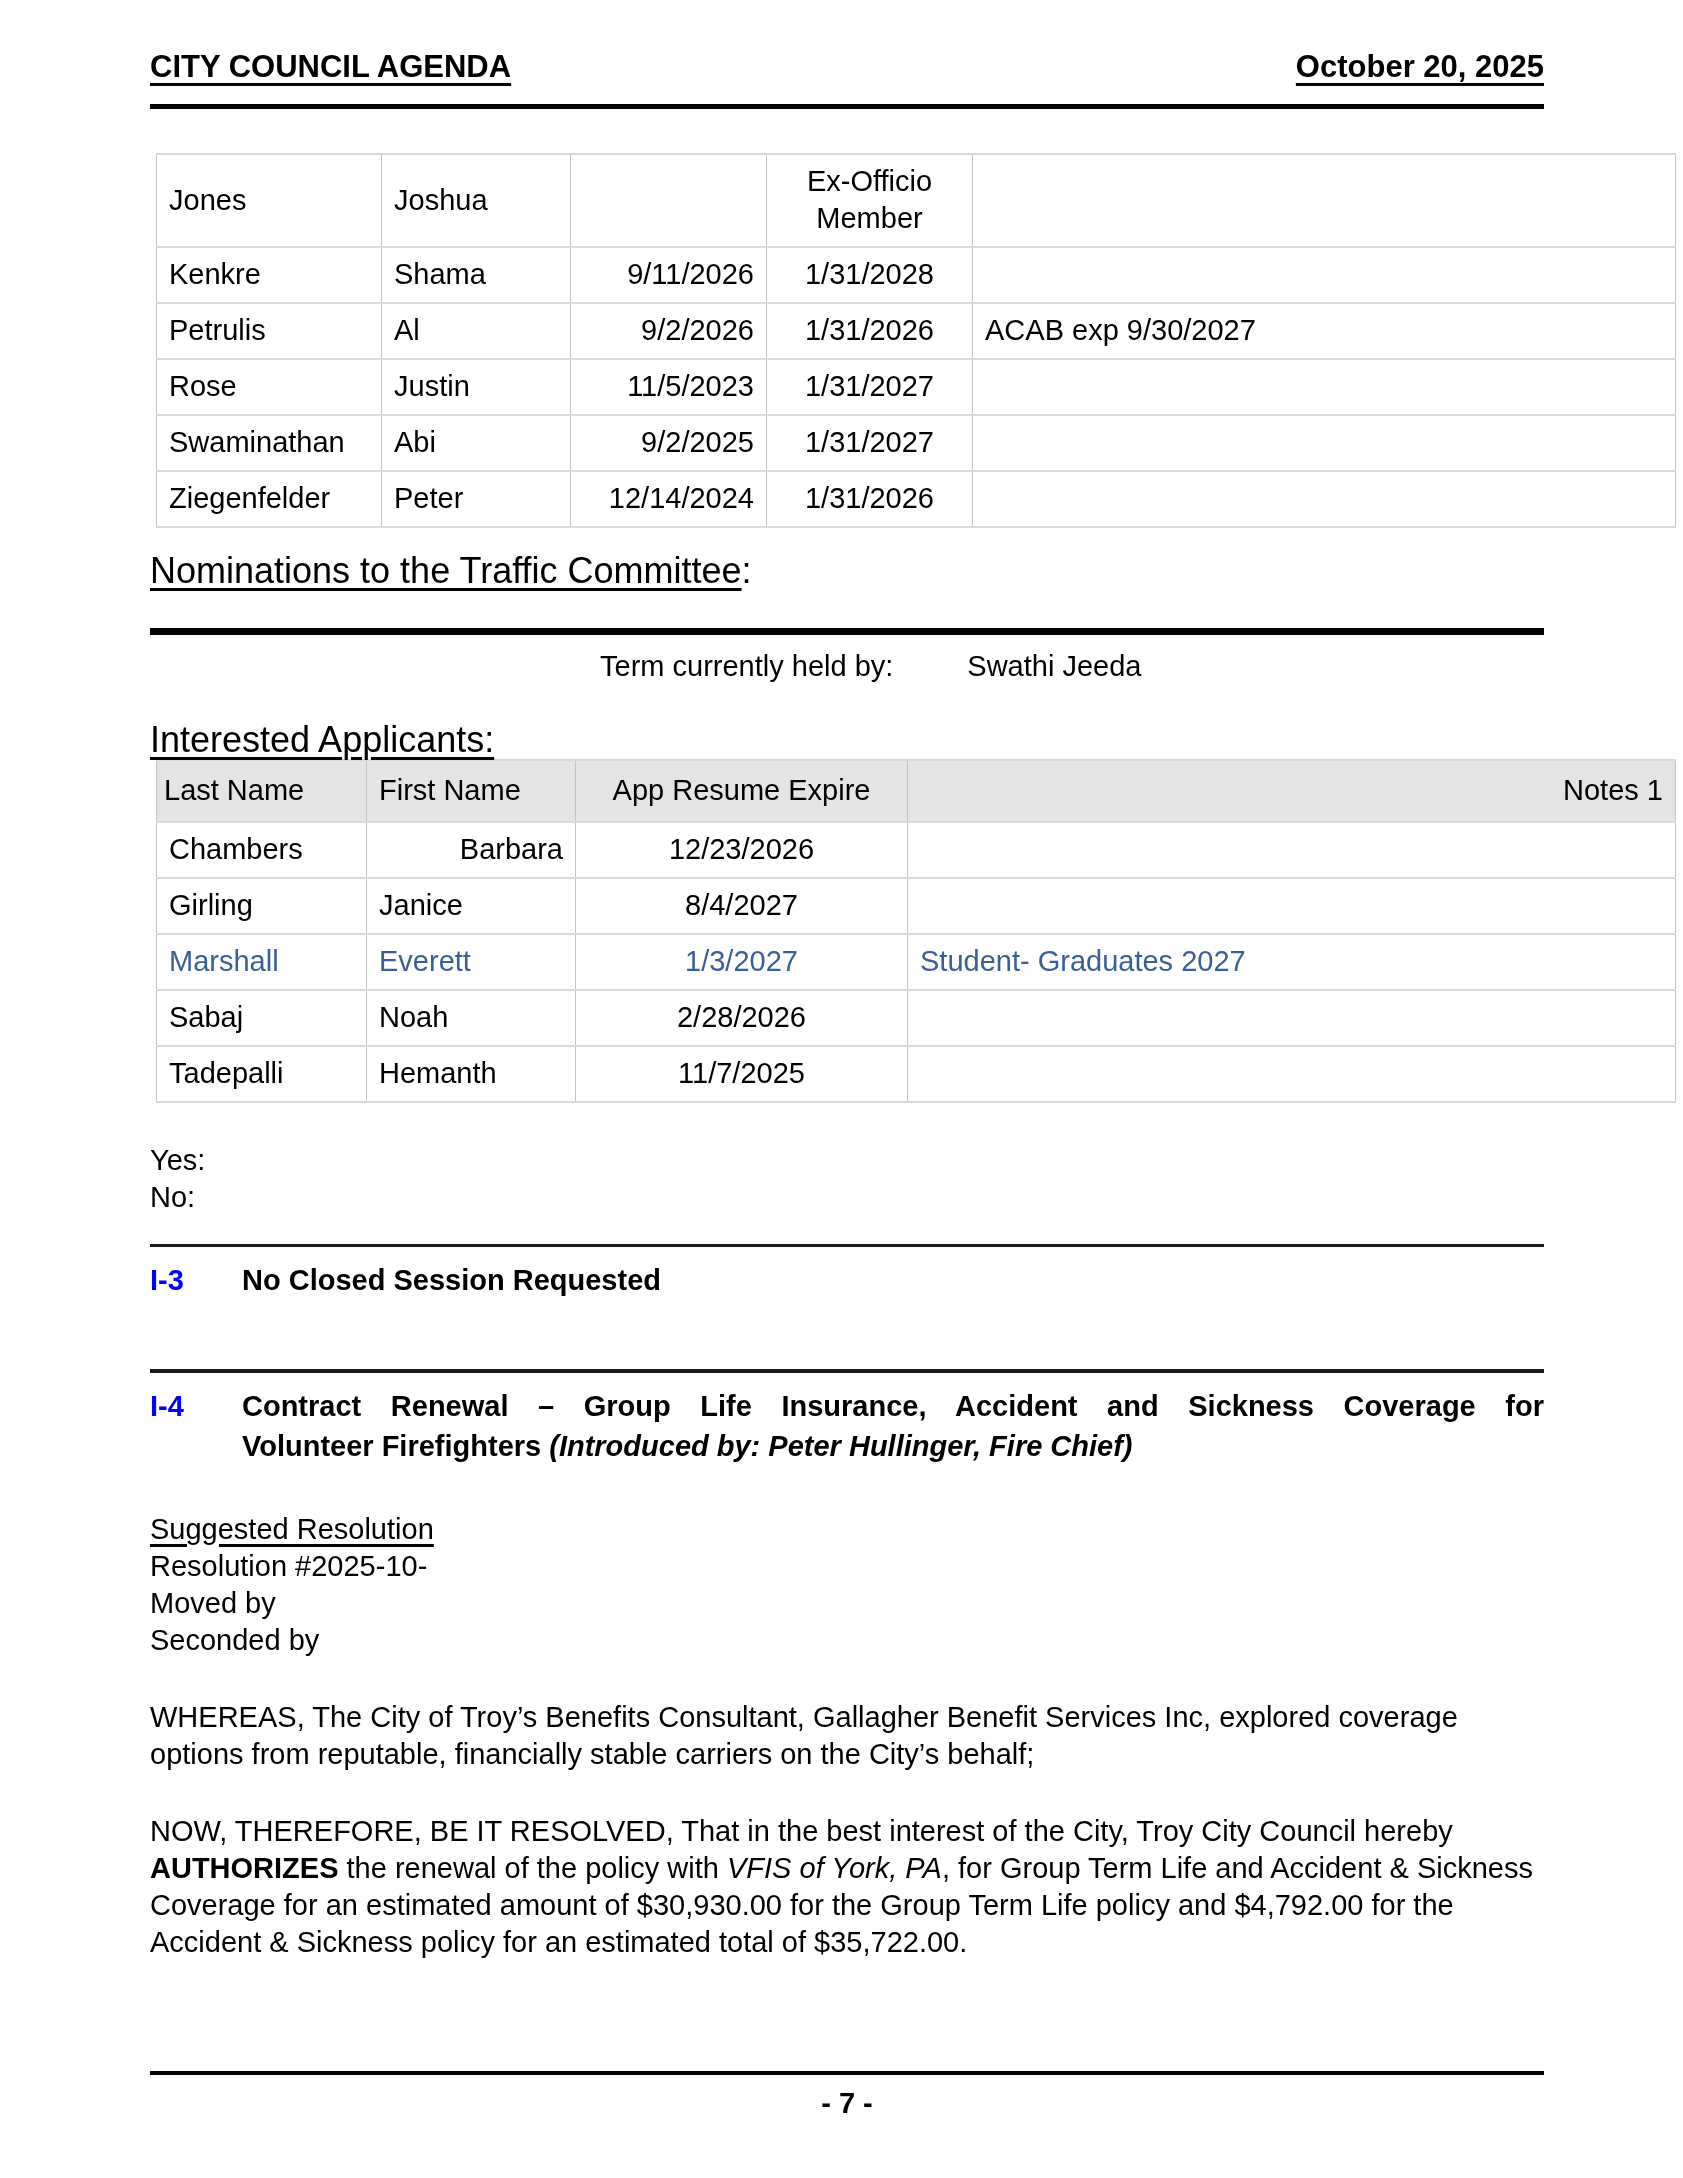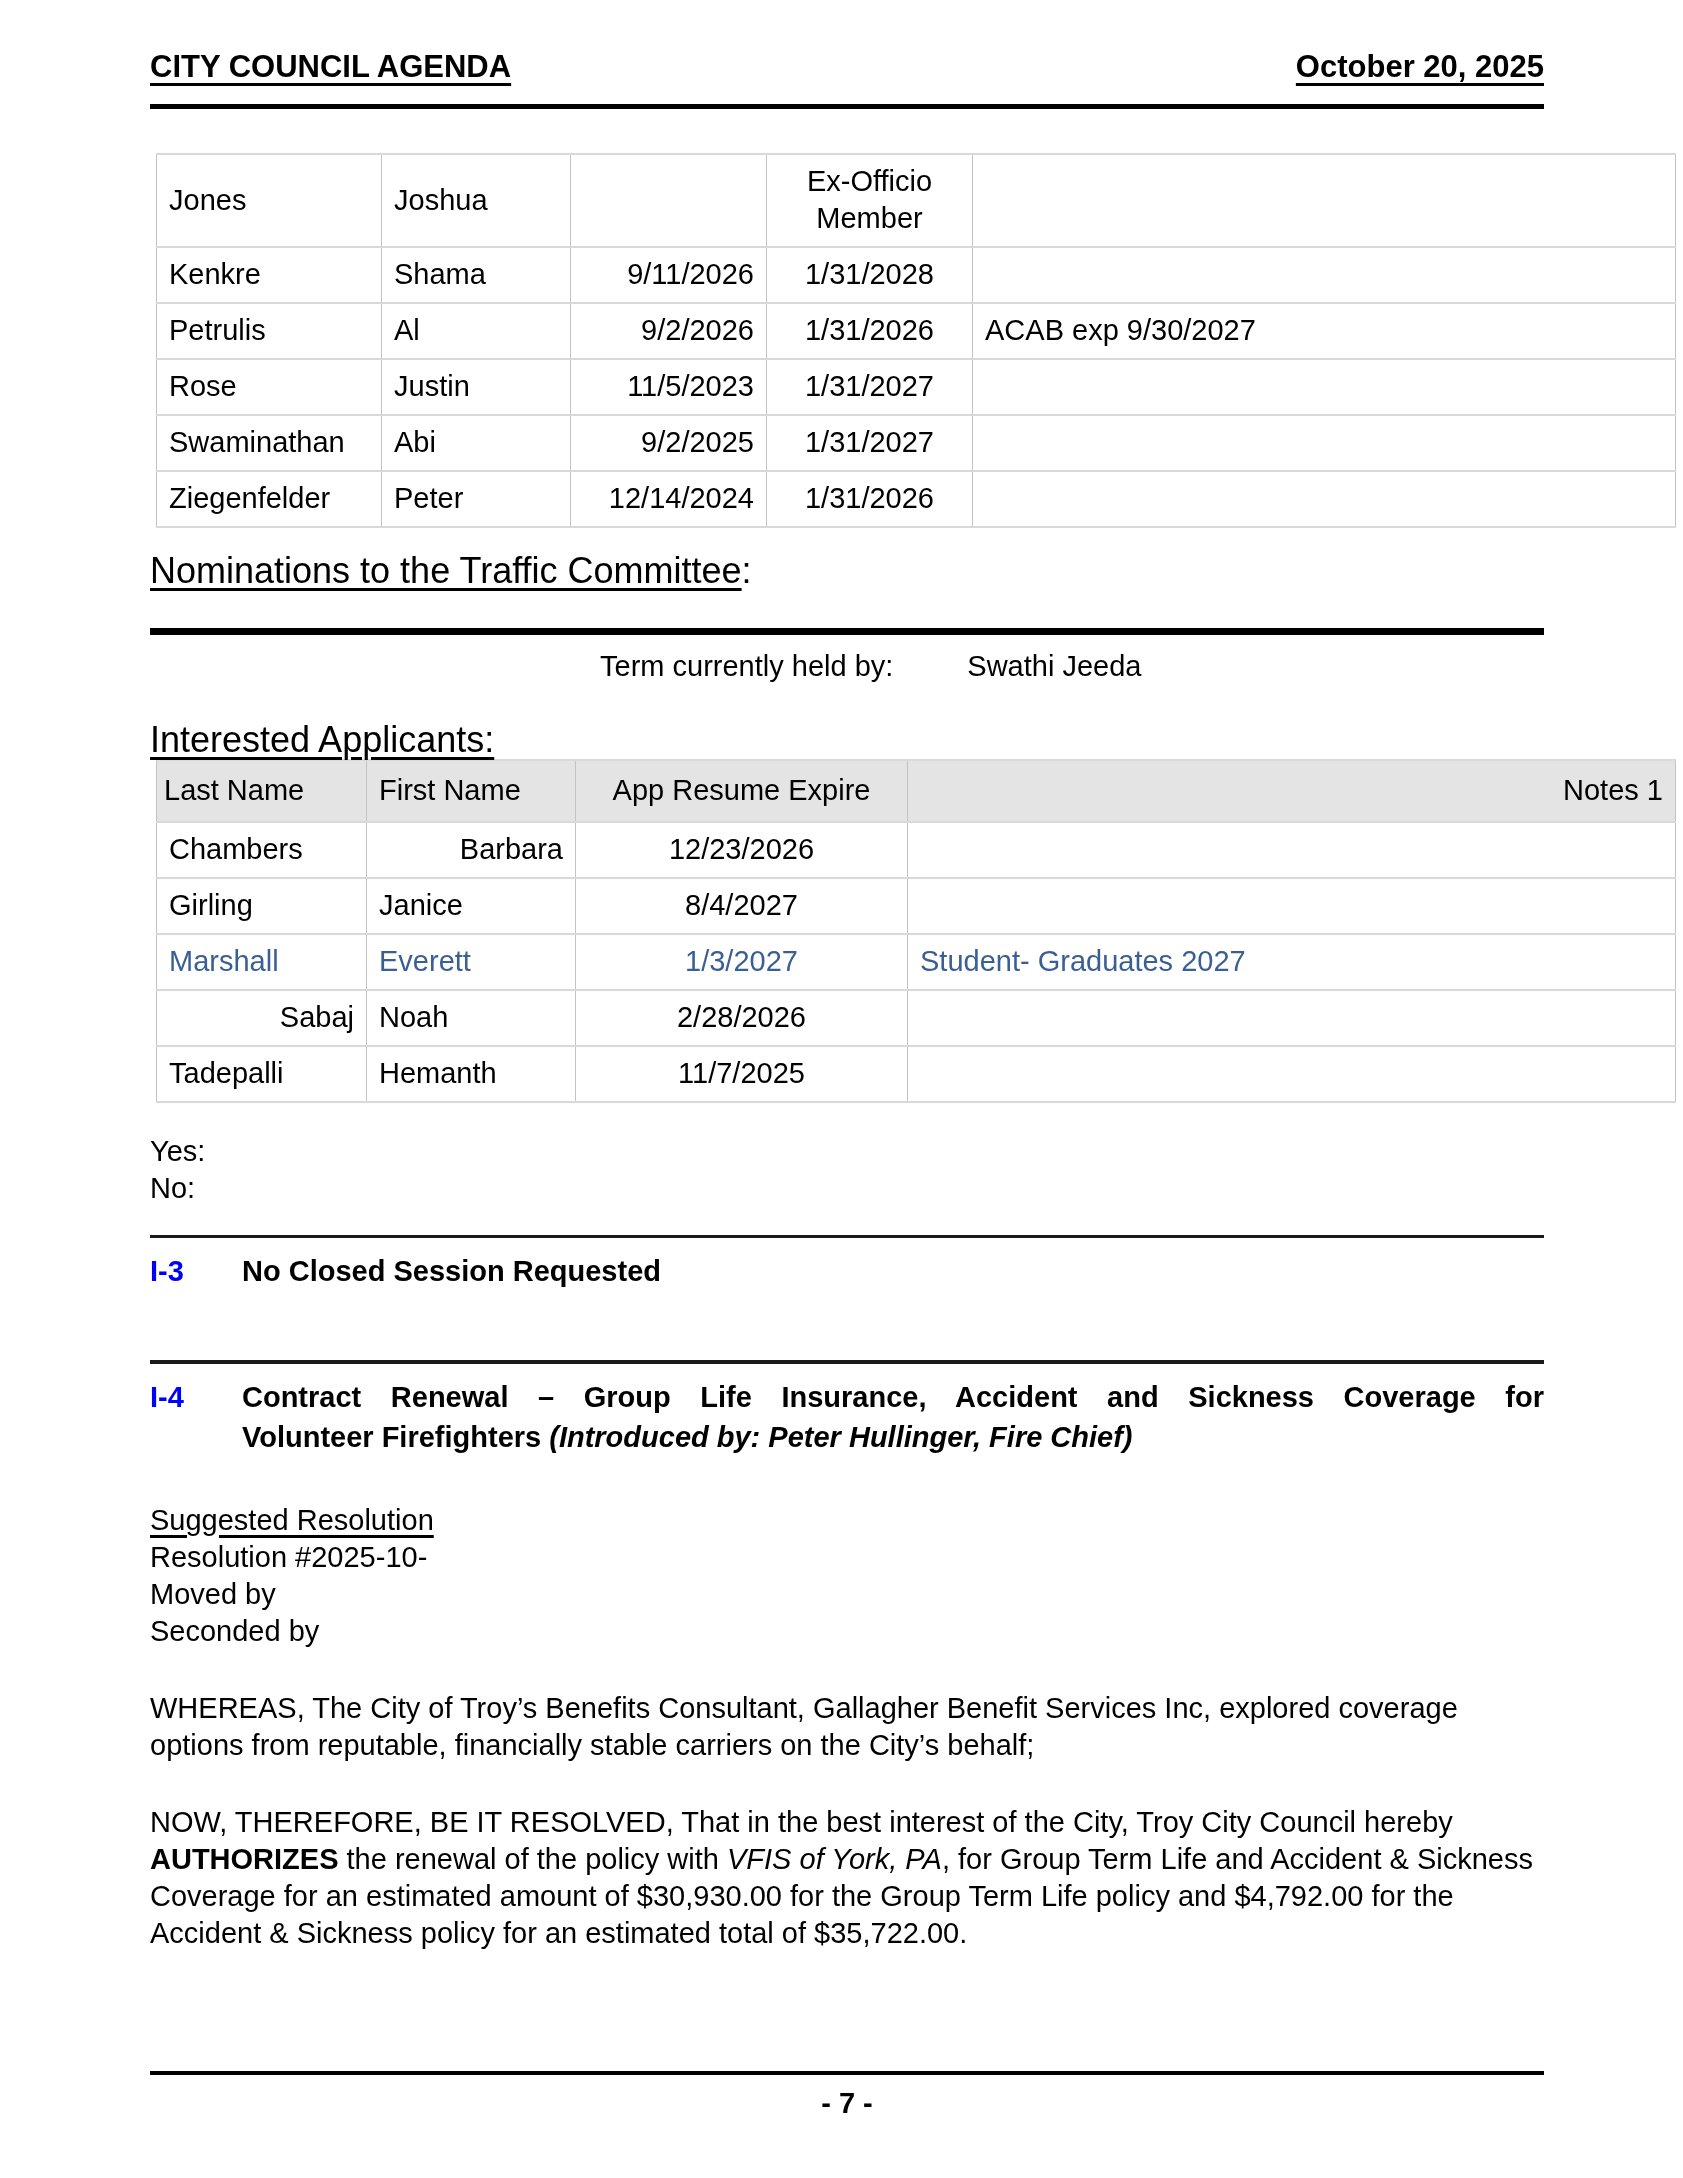--- a/index.html
+++ b/index.html
@@ -98,21 +98,21 @@
   .held-by {
     margin-top: 10px;
     margin-left: 450px;
     font-size: 29px;
     line-height: 37px;
   }
   .held-by .gap { margin-left: 74px; }
 
   
   .vote {
-    margin-top: 30px;
+    margin-top: 39px;
     font-size: 29px;
     line-height: 37px;
   }
   .hr {
     border: none;
     background: #1a1a1a;
     height: 3px;
     margin: 0;
   }
   #hr-i3 { margin-top: 28px; }
@@ -265,21 +265,21 @@
           <td style="text-align: center;">8/4/2027</td>
           <td style="text-align: left;"></td>
         </tr>
         <tr class="blue-row">
           <td style="text-align: left;">Marshall</td>
           <td style="text-align: left;">Everett</td>
           <td style="text-align: center;">1/3/2027</td>
           <td style="text-align: left;">Student- Graduates 2027</td>
         </tr>
         <tr>
-          <td style="text-align: right;">Sabaj</td>
+          <td style="text-align: left;">Sabaj</td>
           <td style="text-align: left;">Noah</td>
           <td style="text-align: center;">2/28/2026</td>
           <td style="text-align: left;"></td>
         </tr>
         <tr>
           <td style="text-align: left;">Tadepalli</td>
           <td style="text-align: left;">Hemanth</td>
           <td style="text-align: center;">11/7/2025</td>
           <td style="text-align: left;"></td>
         </tr>

